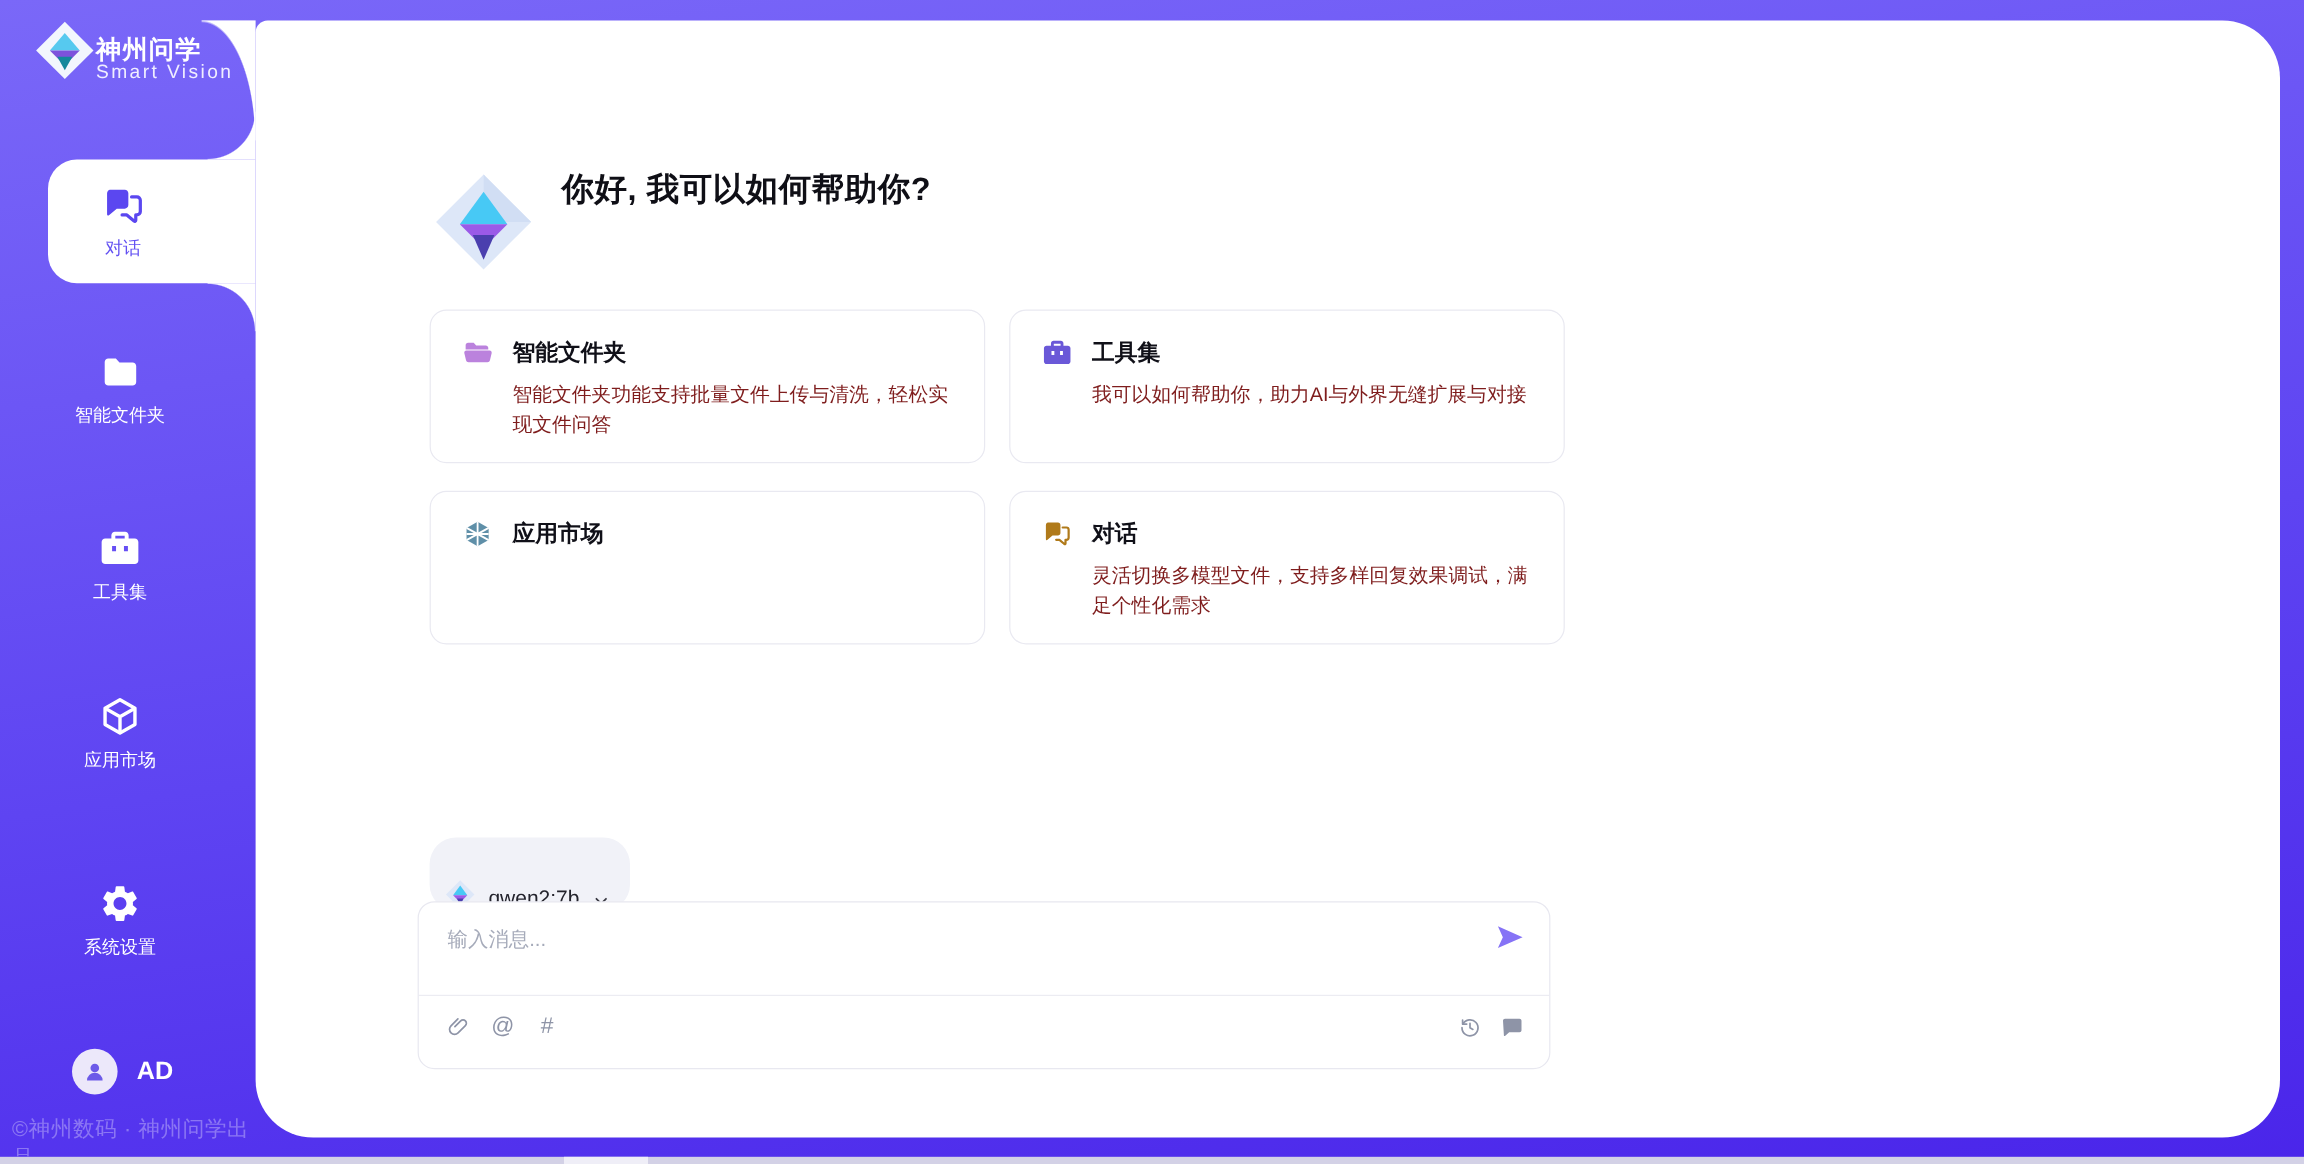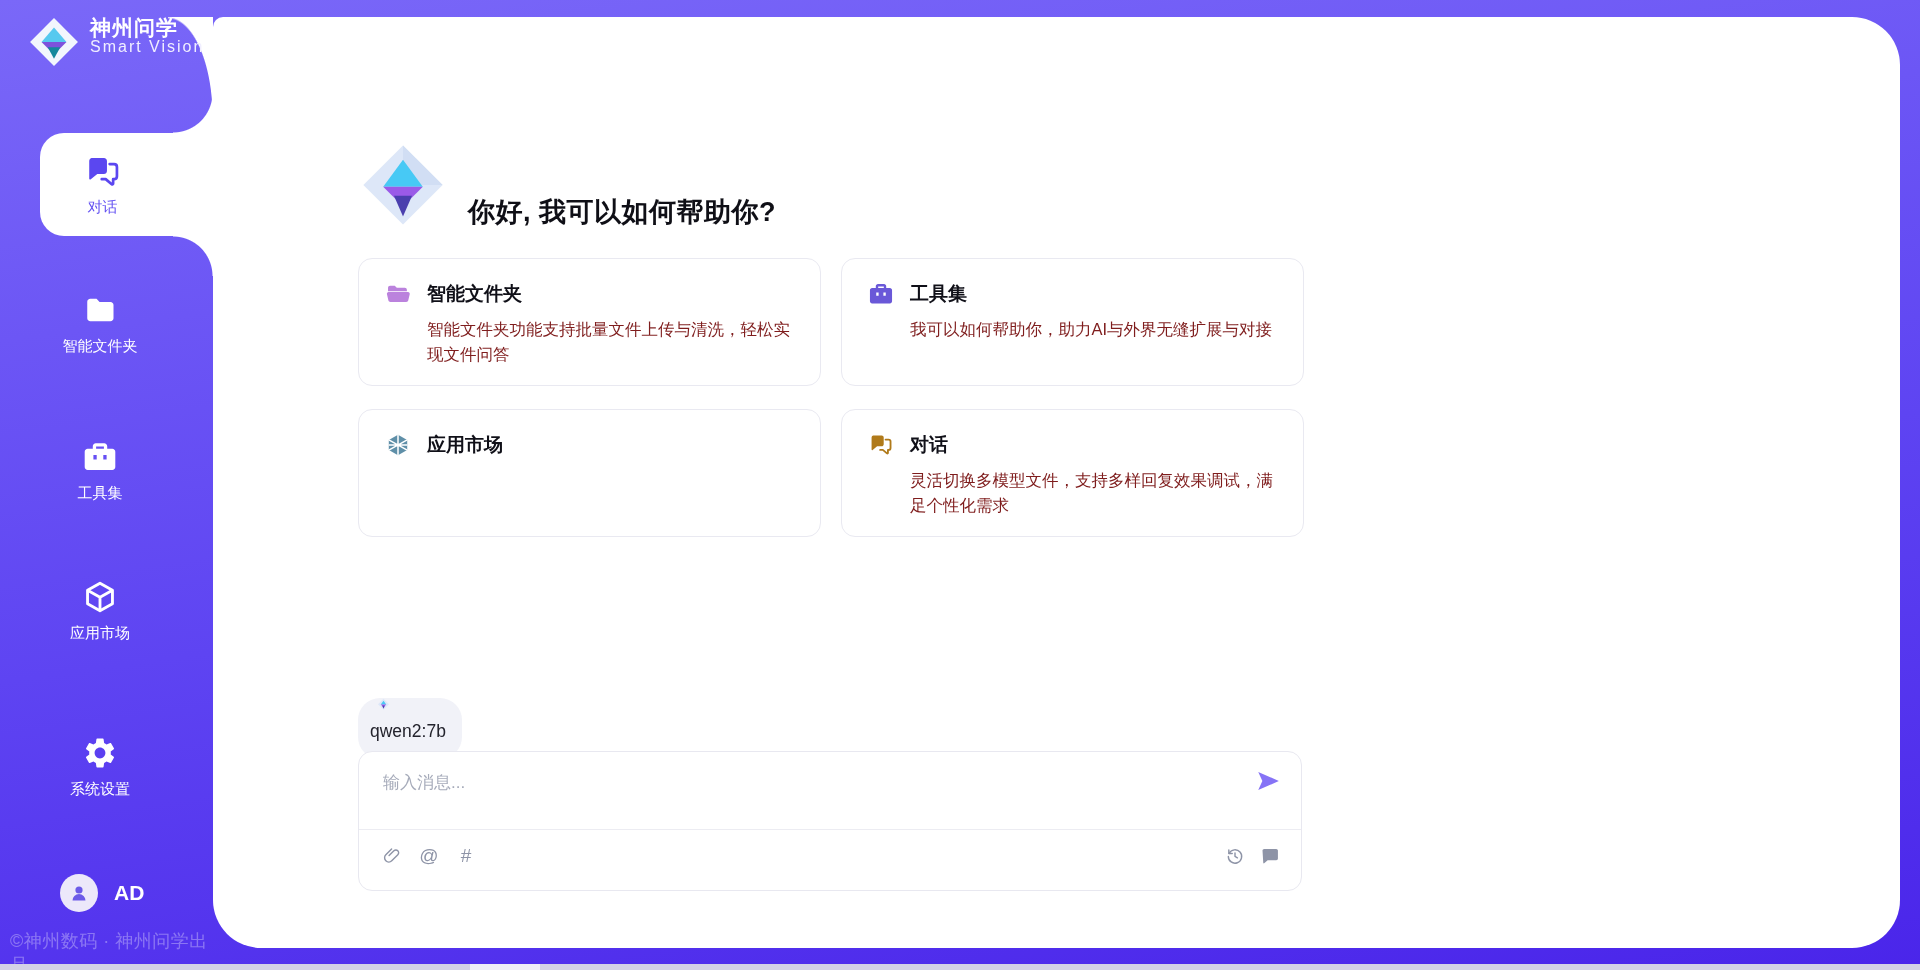--- a/index.html
+++ b/index.html
@@ -10,21 +10,21 @@
          background:linear-gradient(172deg,#7a68f8 0%,#5e44f2 55%,#4a25ea 100%); }
 
   
   .panel { position:absolute; left:213px; top:17px; width:1687px; height:931px;
            background:#ffffff; border-radius:10px 48px 48px 48px; }
   .panel-flare-topleft { position:absolute; left:168px; top:17px; width:45px; height:100px;
            background:radial-gradient(45px 100px at 0% 100%, rgba(255,255,255,0) 98%, #ffffff 100%); }
 
   
   .sidebar { position:absolute; left:0; top:0; width:213px; height:970px; }
-  .brand { position:absolute; left:28px; top:16px; display:flex; align-items:flex-start; gap:10px; }
+  .brand { position:absolute; left:28px; top:16px; display:flex; align-items:flex-end; }
   .brand svg { width:52px; height:52px; }
   .brand-name { color:#fff; font-size:21px; font-weight:bold; letter-spacing:1px; line-height:24px; }
   .brand-sub  { color:#f0eeff; font-size:16px; letter-spacing:2px; line-height:14px; }
 
   .tab-active { position:absolute; left:40px; top:133px; width:173px; height:103px;
                 background:#fff; border-radius:24px 0 0 24px; }
   .tab-active::before { content:""; position:absolute; right:0; top:-40px; width:40px; height:40px;
                 background:radial-gradient(circle 40px at 0 0, rgba(255,255,255,0) 39px, #fff 40px); }
   .tab-active::after  { content:""; position:absolute; right:0; bottom:-40px; width:40px; height:40px;
                 background:radial-gradient(circle 40px at 0 100%, rgba(255,255,255,0) 39px, #fff 40px); }
@@ -44,41 +44,41 @@
   .user-row { position:absolute; left:60px; top:874px; display:flex; align-items:center; gap:16px;font-weight:bold; }
   .avatar { width:38px; height:38px; border-radius:50%; background:#ece8fa;
             display:flex; align-items:center; justify-content:center; }
   .avatar svg { width:24px; height:24px; color:#6c5ae8; }
   .user-name { color:#fff; font-size:21px; }
 
   .side-footer { position:absolute; left:10px; top:929px; width:210px;
                  color:rgba(255,255,255,0.32); font-size:18px; letter-spacing:.5px; }
 
   
-  .greeting { position:absolute; left:358px; top:140px; display:flex; align-items:flex-end; gap:20px; }
+  .greeting { position:absolute; left:358px; top:140px; display:flex; align-items:flex-start; gap:20px; }
   .greeting svg { width:90px; height:90px; }
   .greeting-title { font-size:27px; font-weight:bold; color:#0f0f16; letter-spacing:.5px; }
 
   .cards { position:absolute; left:358px; top:258px; width:948px;
            display:grid; grid-template-columns:463px 463px; gap:23px 20px; }
   .card { height:128px; background:#fff; border:1px solid #e9e9f1; border-radius:14px;
           padding:22px 26px; cursor:pointer; }
   .card-head { display:flex; align-items:center; gap:16px; }
   .card-head svg { width:26px; height:26px; flex:0 0 26px; }
   .card-title { font-size:19px; font-weight:bold; color:#101018; }
   .card-desc { margin-left:42px; margin-top:10px; font-size:16.5px; color:#7f1d1d; line-height:25px; }
 
   .model-pill { position:absolute; left:358px; top:698px; height:61px;
-                display:inline-flex; align-items:flex-start; gap:10px; padding:0 16px 0 12px;
-                background:#f1f2f8; border-radius:22px; cursor:pointer;flex-direction:column; }
+                display:inline-flex; align-items:flex-end; gap:10px; padding:0 16px 0 12px;
+                background:#f1f2f8; border-radius:22px; cursor:pointer; }
   .model-pill svg.logo { width:27px; height:27px; }
   .model-name { font-size:17.5px; color:#23232c; }
   .model-pill svg.chev { width:16px; height:16px; color:#3a3a44; }
 
-  .composer { position:absolute; left:358px; top:751px; width:944px; height:140px;
+  .composer { position:absolute; left:348px; top:751px; width:944px; height:140px;
               background:#fff; border:1px solid #e8e8f0; border-radius:14px; }
   .composer input { position:absolute; left:24px; top:16px; width:840px; height:30px;
               border:none; outline:none; font-size:17px; color:#31313b; background:transparent;
               font-family:"Liberation Sans","DejaVu Sans",sans-serif; }
   .composer input::placeholder { color:#a6abba; }
   .send-btn { position:absolute; right:20px; top:16px; width:26px; height:26px; color:#8673f6; cursor:pointer; }
   .send-btn svg { width:26px; height:26px; }
   .composer-divider { position:absolute; left:0; right:0; top:77px; border-top:1px solid #ececf2; }
   .tools-left { position:absolute; left:22px; top:93px; display:flex; align-items:center; gap:15px; color:#8e94a7; }
   .tools-right{ position:absolute; right:20px; top:93px; display:flex; align-items:center; gap:13px; color:#8e94a7; }

